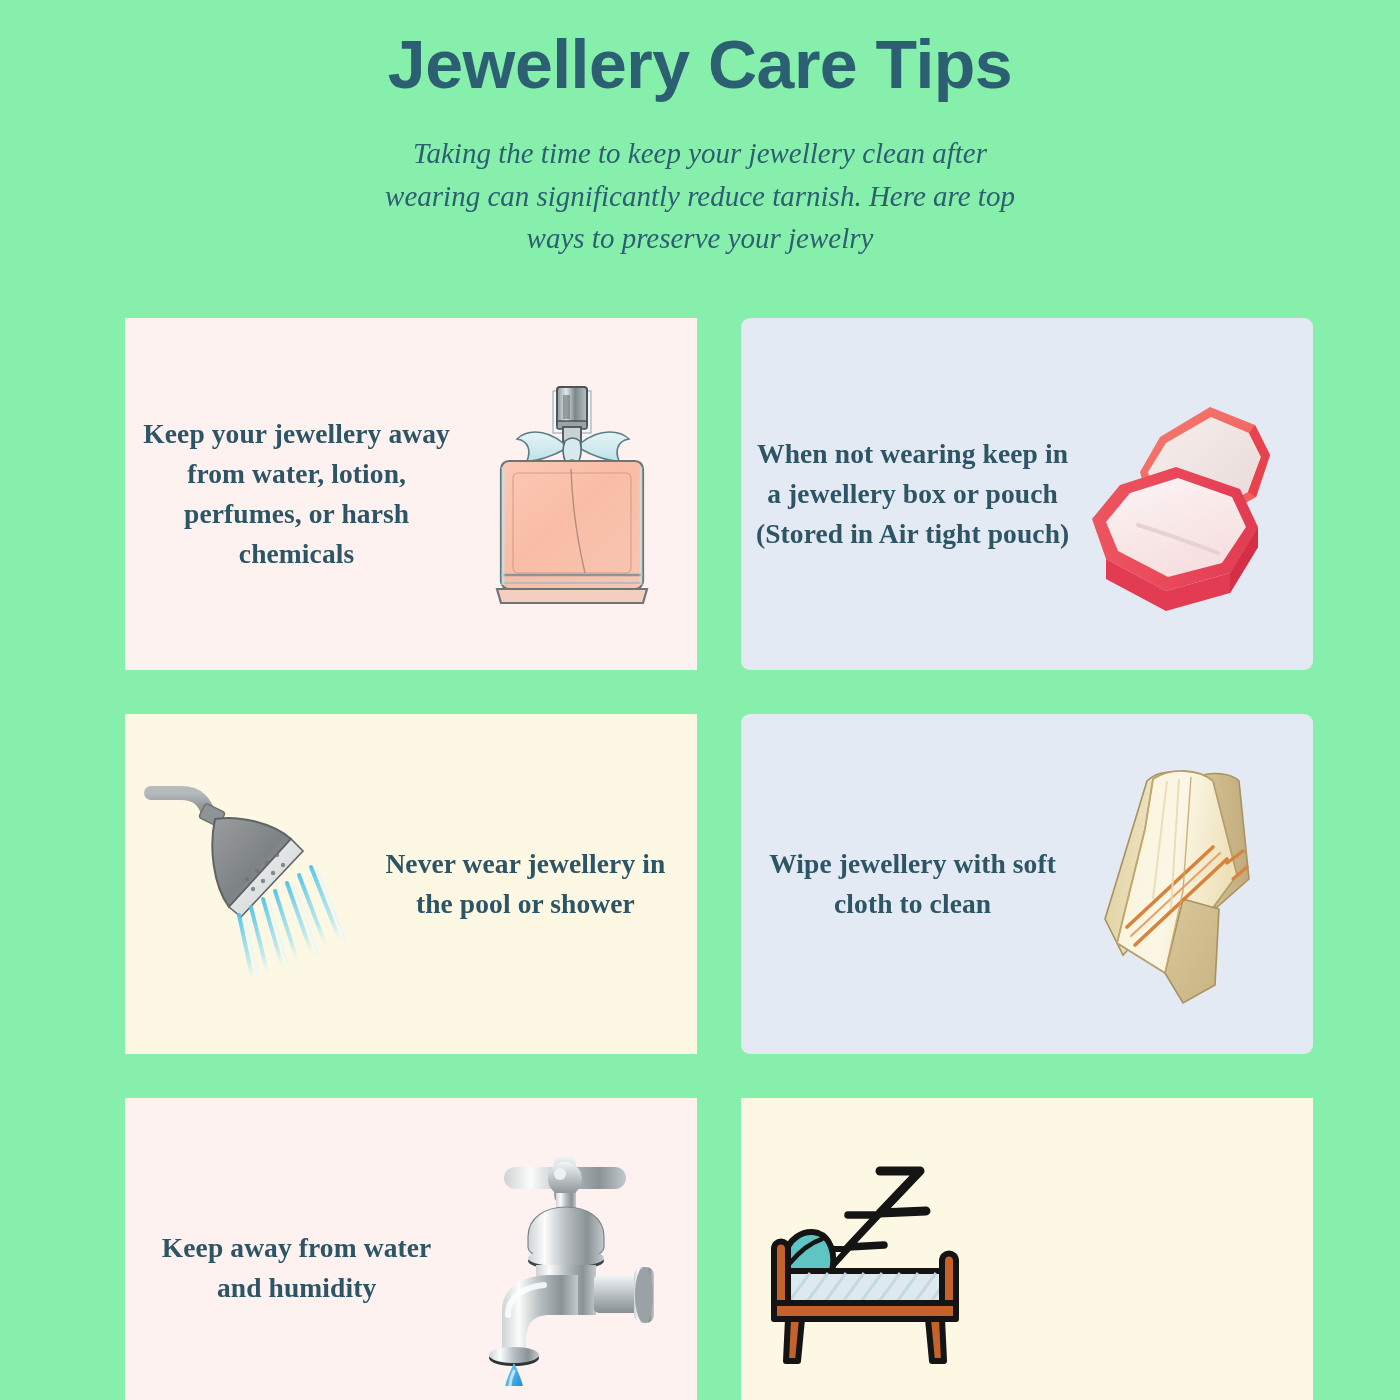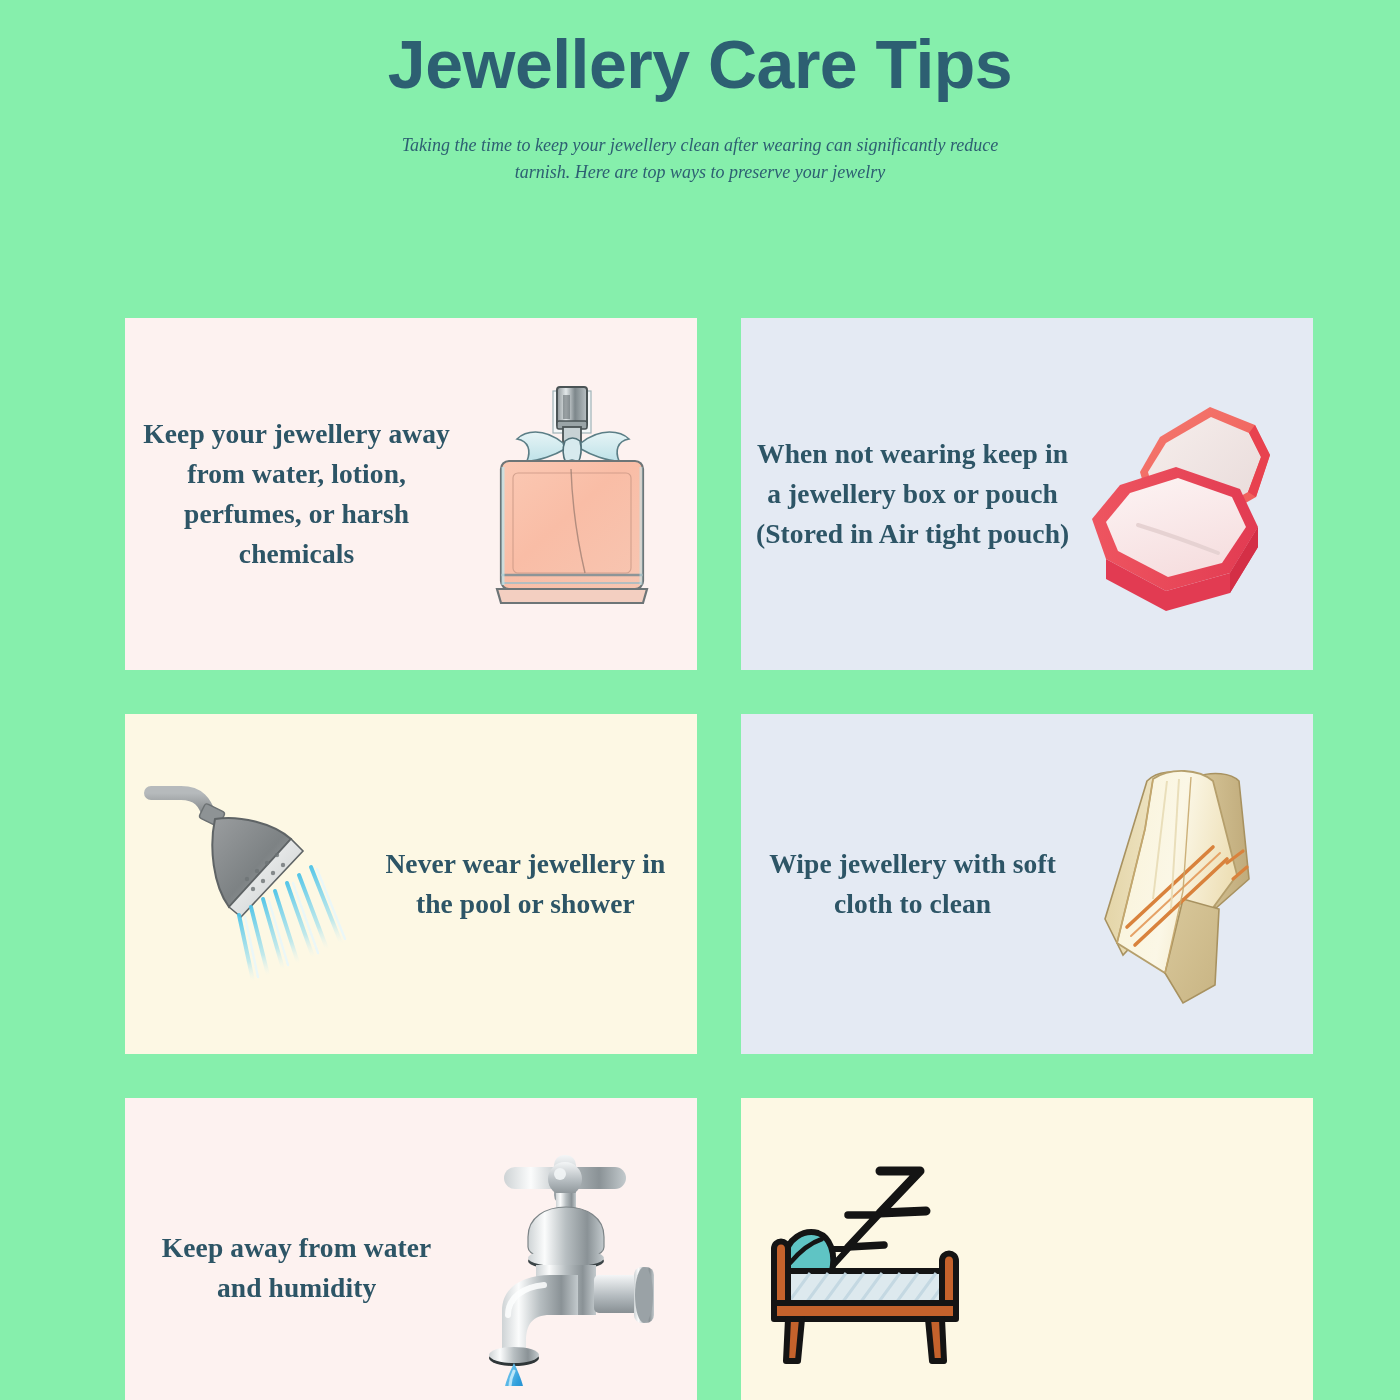--- a/index.html
+++ b/index.html
@@ -20,21 +20,21 @@
     font-size: 68px;
     letter-spacing: -0.5px;
     color: #2d5f72;
     line-height: 1.12;
   }
   .subtitle {
     margin: 30px auto 0;
     width: 640px;
     font-family: "Liberation Serif", "DejaVu Serif", serif;
     font-style: italic;
-    font-size: 18px;
+    font-size: 29px;
     line-height: 1.47;
     color: #2d5f72;
   }
 
   
   .grid {
     position: absolute;
     left: 125px;
     top: 318px;
     width: 1152px;
@@ -46,21 +46,21 @@
     gap: 44px;
   }
 
   .card {
     position: relative;
     display: flex;
     align-items: center;
     overflow: hidden;
   }
   .card.pink  { background: #fdf2f0; }
-  .card.blue  { background: #e4eaf3; }
+  .card.blue  { background: #e4eaf3; border-radius: 9px; }
   .card.cream { background: #fdf8e4; }
 
   .card-text {
     font-weight: bold;
     font-size: 27.5px;
     line-height: 1.45;
     text-align: center;
     color: #2d5566;
     letter-spacing: 0.1px;
     z-index: 2;

